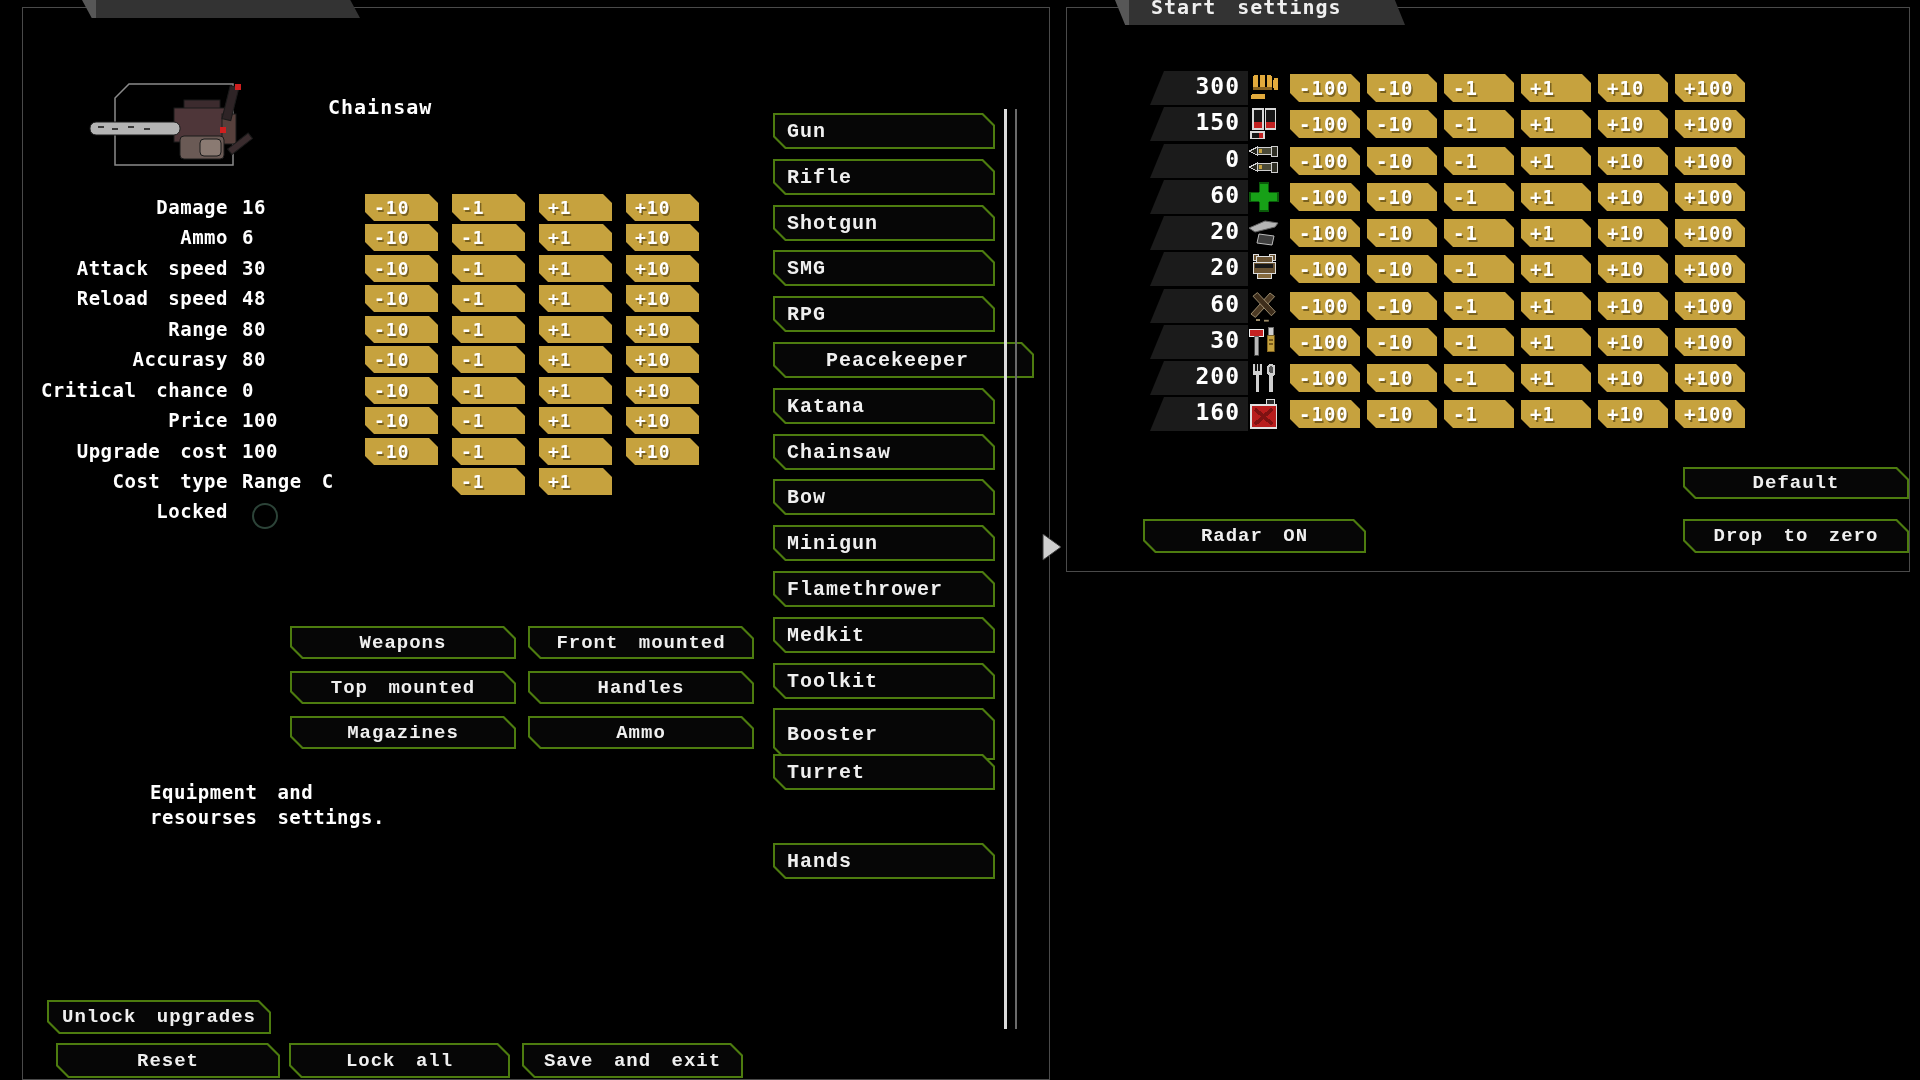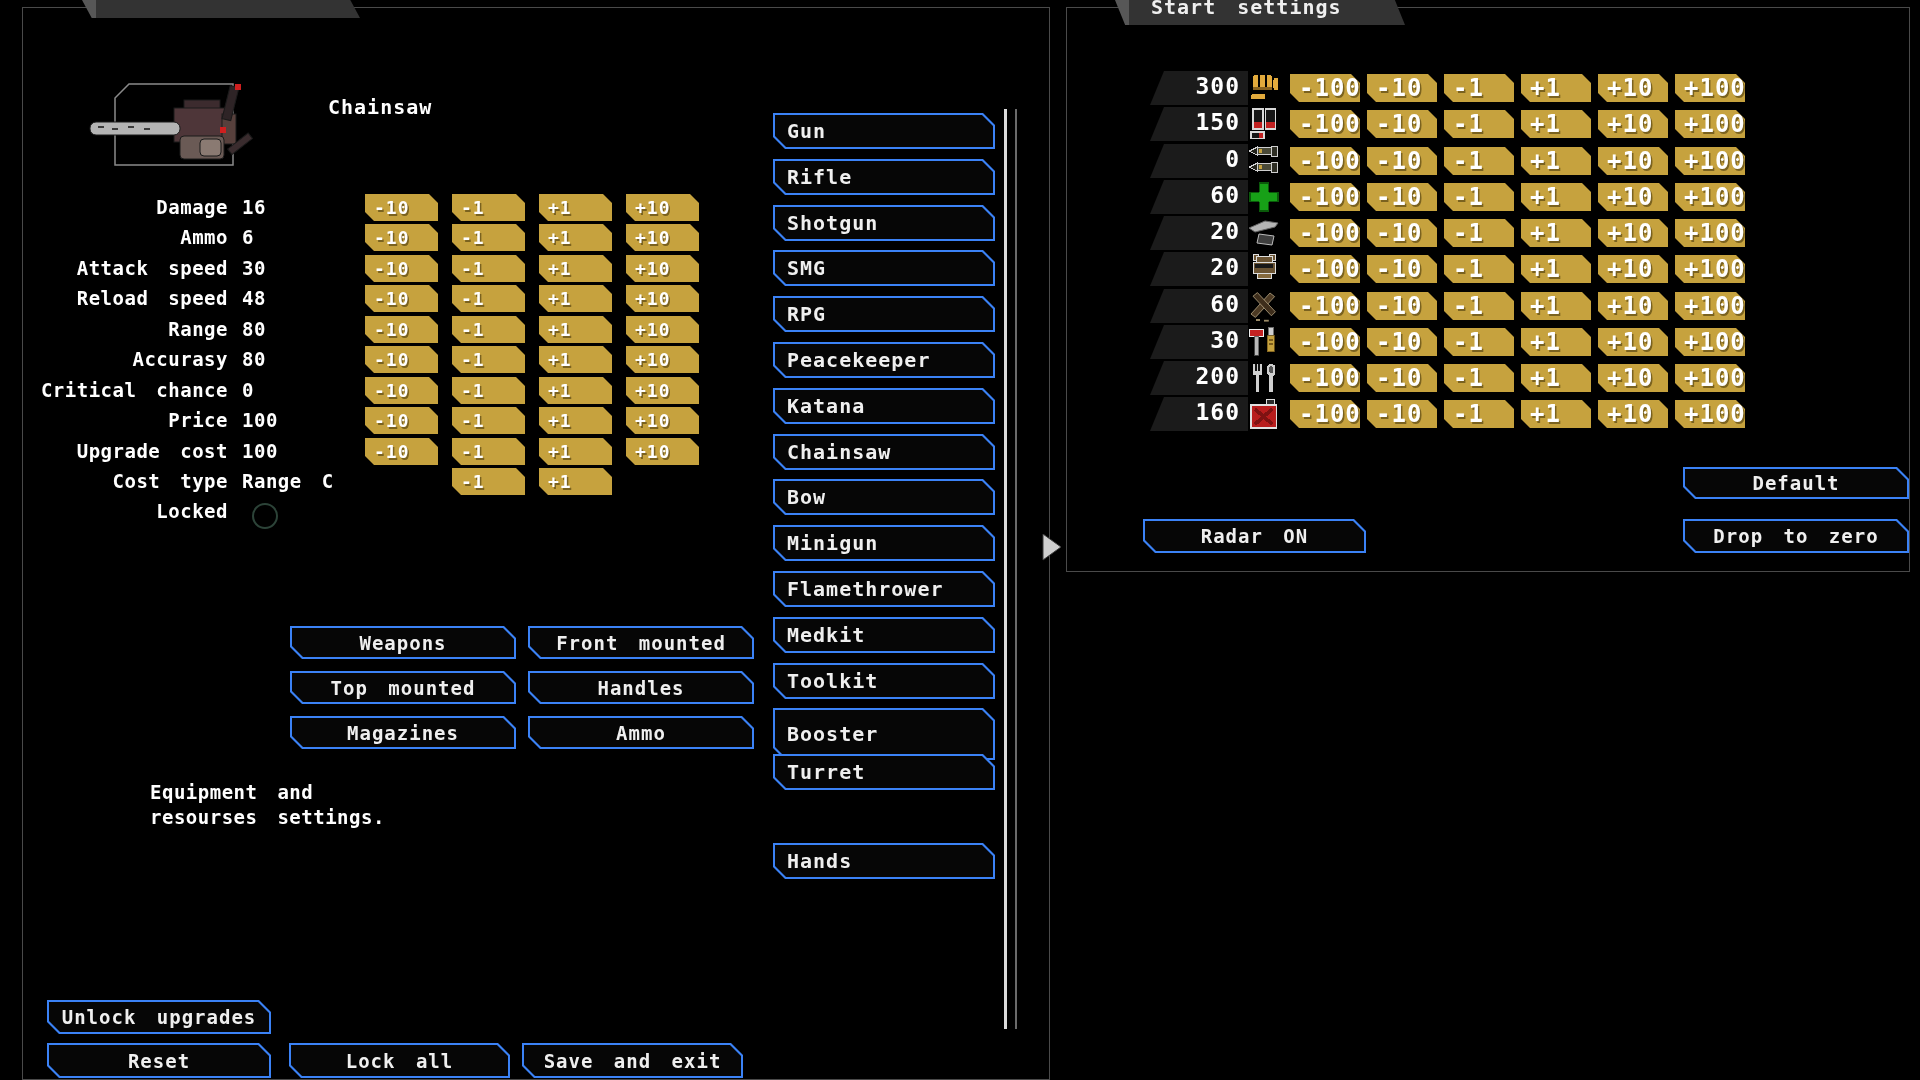--- a/index.html
+++ b/index.html
@@ -13,25 +13,25 @@
        clip-path:polygon(0 0,96.5% 0,100% 100%,3.5% 100%);}
   .tab .tab-label{display:block;margin-top:-5px;padding-left:36px;font-size:20px;font-weight:bold;
        letter-spacing:1px;word-spacing:8px;color:#efefef;white-space:nowrap;}
   
   .gb{position:absolute;background:#c6a23e;color:#fff;font-weight:bold;
       clip-path:polygon(0 0,calc(100% - 9px) 0,100% 9px,100% 100%,9px 100%,0 calc(100% - 9px));
       filter:drop-shadow(4px 5px 0 #3a3a3a);display:flex;align-items:center;
       padding-left:9px;box-sizing:border-box;letter-spacing:1px;
       text-shadow:1.5px 1.5px 0 rgba(45,33,0,.5);cursor:pointer;}
   .gb.small{font-size:18px;}
-  .gb.big{font-size:24px;}
-  
-  .db{position:absolute;background:#3b82f6;
+  .gb.big{font-size:19px;}
+  
+  .db{position:absolute;background:#4d7c0f;
       clip-path:polygon(0 0,calc(100% - 12px) 0,100% 12px,100% 100%,12px 100%,0 calc(100% - 12px));
-      cursor:pointer;}
+      cursor:pointer;font-family:Liberation Mono, monospace;}
   .db::before{content:"";position:absolute;inset:2px;background:#060606;
       clip-path:polygon(0 0,calc(100% - 11px) 0,100% 11px,100% 100%,11px 100%,0 calc(100% - 11px));}
   .db span{position:relative;z-index:1;display:flex;align-items:center;justify-content:center;
       width:100%;height:100%;font-weight:bold;font-size:19px;letter-spacing:1px;word-spacing:8px;color:#efefef;}
   .db.left-text span{justify-content:flex-start;padding-left:14px;box-sizing:border-box;font-size:20px;}
   
   .stat-label{position:absolute;left:30px;width:198px;text-align:right;font-size:19px;font-weight:bold;
       letter-spacing:.5px;word-spacing:8px;white-space:nowrap;}
   .stat-value{position:absolute;left:242px;font-size:19px;font-weight:bold;letter-spacing:.5px;word-spacing:8px;white-space:nowrap;}
   
@@ -179,21 +179,21 @@
       </div>
       <div class="db left-text" style="left: 773px; top: 205px; width: 222px; height: 36px;">
         <span>Shotgun</span>
       </div>
       <div class="db left-text" style="left: 773px; top: 250px; width: 222px; height: 36px;">
         <span>SMG</span>
       </div>
       <div class="db left-text" style="left: 773px; top: 296px; width: 222px; height: 36px;">
         <span>RPG</span>
       </div>
-      <div class="db left-text" style="left: 773px; top: 342px; width: 222px; height: 36px;">
+      <div class="db left-text" style="left: 773px; top: 342px; width: 222px; height: 36px; padding-left: 39px;">
         <span>Peacekeeper</span>
       </div>
       <div class="db left-text" style="left: 773px; top: 388px; width: 222px; height: 36px;">
         <span>Katana</span>
       </div>
       <div class="db left-text" style="left: 773px; top: 434px; width: 222px; height: 36px;">
         <span>Chainsaw</span>
       </div>
       <div class="db left-text" style="left: 773px; top: 479px; width: 222px; height: 36px;">
         <span>Bow</span>
@@ -222,21 +222,21 @@
     </div>
   <div class="sb-line" style="left:1004px;top:109px;width:3px;height:920px;background:#dcdcdc;"></div>
   <div class="sb-line" style="left:1015px;top:109px;width:2px;height:920px;background:#6a6a6a;"></div>
 
   <div class="desc" style="left:150px;top:781px;">Equipment and</div>
   <div class="desc" style="left:150px;top:806px;">resourses settings.</div>
 
   <div class="db" style="left:47px;top:1000px;width:224px;height:34px;">
     <span>Unlock upgrades</span>
     </div>
-  <div class="db" style="left:47px;top:1043px;width:224px;height:35px;">
+  <div class="db" style="left:56px;top:1043px;width:224px;height:35px;">
     <span>Reset</span>
     </div>
   <div class="db" style="left:289px;top:1043px;width:221px;height:35px;">
     <span>Lock all</span>
     </div>
   <div class="db" style="left:522px;top:1043px;width:221px;height:35px;">
     <span>Save and exit</span>
     </div>
 
   <div id="resource-rows">

